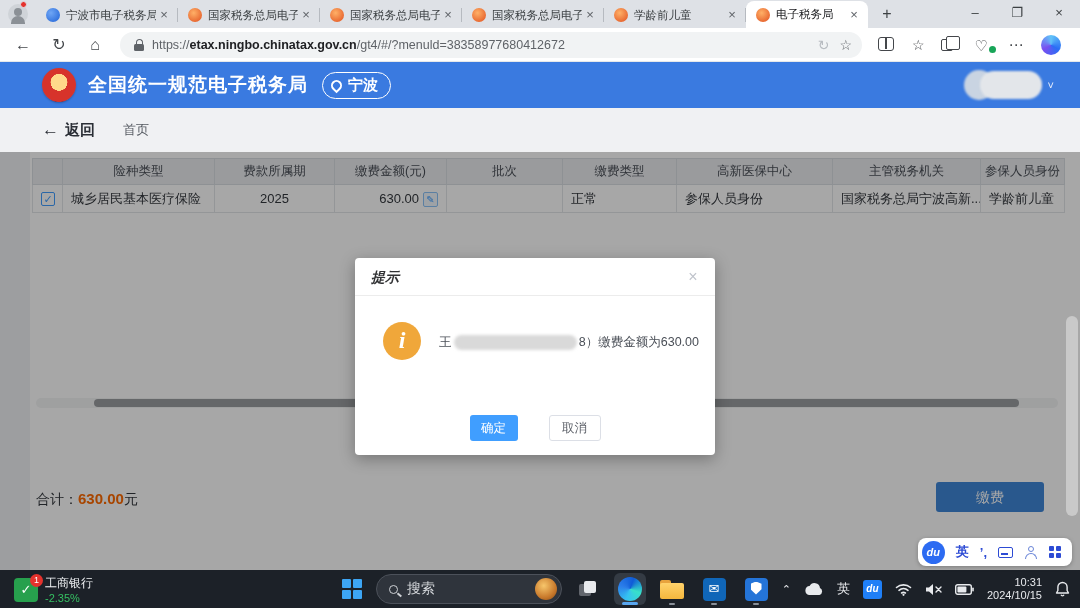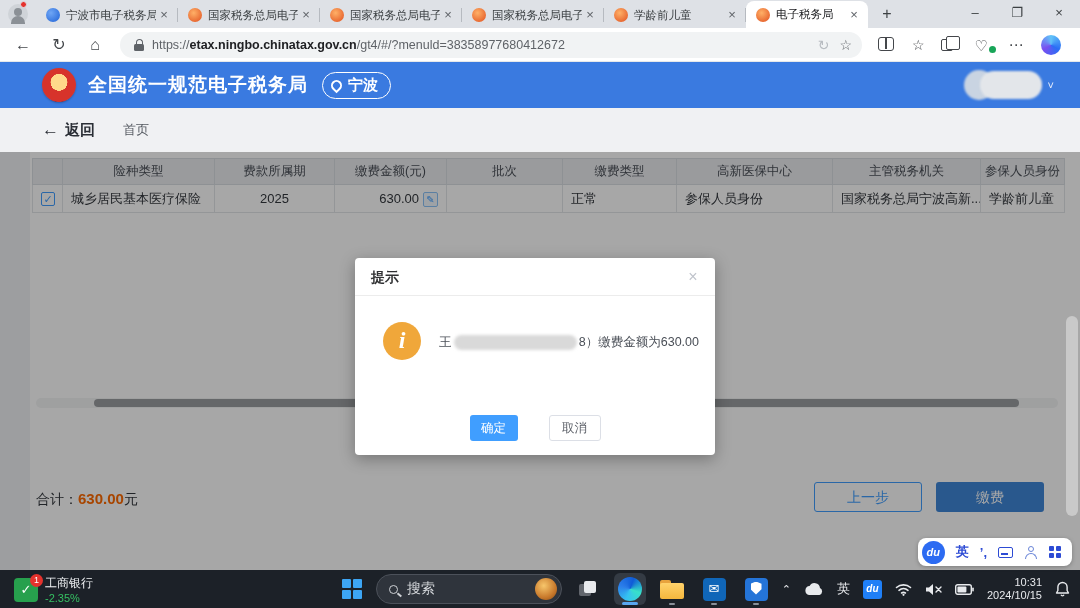--- a/index.html
+++ b/index.html
@@ -88,21 +88,21 @@
   .foot-btns { position:absolute; right:36px; top:330px; display:flex; gap:14px; }
   .btn-prev { width:108px; height:30px; border:1px solid #409eff; color:#409eff; background:#fdfdfd; border-radius:3px; font-size:14px; text-align:center; line-height:28px; }
   .btn-pay { width:108px; height:30px; background:#3f87d8; color:#fff; border-radius:3px; font-size:14px; text-align:center; line-height:30px; }
 
   .dim-overlay { position:absolute; left:0; top:44px; width:1080px; height:418px; background:rgba(0,0,0,0.345); z-index:10; }
   .vscroll-thumb { position:absolute; right:2px; top:208px; width:12px; height:200px; background:#c9c9c9; border-radius:6px; z-index:11; }
 
   
   .modal { position:absolute; left:355px; top:150px; width:360px; height:197px; background:#fff; border-radius:4px; box-shadow:0 4px 16px rgba(0,0,0,.3); z-index:20; }
   .modal-head { position:relative; height:38px; border-bottom:1px solid #ececec; }
-  .modal-title { position:absolute; left:16px; top:11px; font-size:14px; font-weight:bold; color:#303133; }
+  .modal-title { position:absolute; left:16px; top:11px; font-size:14px; font-weight:bold; color:#303133;font-style:italic; }
   .modal-close { position:absolute; right:12px; top:9px; font-size:16px; color:#c0c4cc; width:20px; height:20px; text-align:center; line-height:20px; }
   .modal-body { position:absolute; left:0; top:38px; width:360px; height:110px; }
   .info-circle { position:absolute; left:28px; top:26px; width:38px; height:38px; border-radius:50%; background:#f0a73a; color:#fff; font-family:"Liberation Serif","DejaVu Serif",serif; font-style:italic; font-weight:bold; font-size:24px; text-align:center; line-height:37px; }
   .msg-row { position:absolute; left:84px; top:38px; width:260px; display:flex; align-items:center; font-size:12.5px; color:#4a4f57; white-space:nowrap; }
   .redact { display:inline-block; width:148px; height:15px; background:#d9d9d9; border-radius:8px; margin:0 2px; filter:blur(1.5px); }
   .modal-foot { position:absolute; left:0; bottom:14px; width:360px; display:flex; justify-content:center; gap:31px; }
   .btn-confirm { width:48px; height:26px; background:#409eff; color:#fff; border-radius:3px; font-size:12.5px; text-align:center; line-height:26px; }
   .btn-cancel { width:52px; height:26px; background:#fff; border:1px solid #dcdfe6; color:#5a5e66; border-radius:3px; font-size:12.5px; text-align:center; line-height:24px; }
 
   
@@ -305,21 +305,20 @@
         </table>
 
       <div class="hscroll">
         <div class="thumb"></div>
       </div>
 
       <div class="totals">
         <span>合计：</span><span class="amt">630.00</span><span>元</span>
       </div>
       <div class="foot-btns">
-        <div class="btn-prev">上一步</div>
         <div class="btn-pay">缴费</div>
       </div>
     </div>
 
     <div class="dim-overlay"></div>
     <div class="vscroll-thumb"></div>
 
     <div class="modal">
       <div class="modal-head">
         <div class="modal-title">提示</div>

